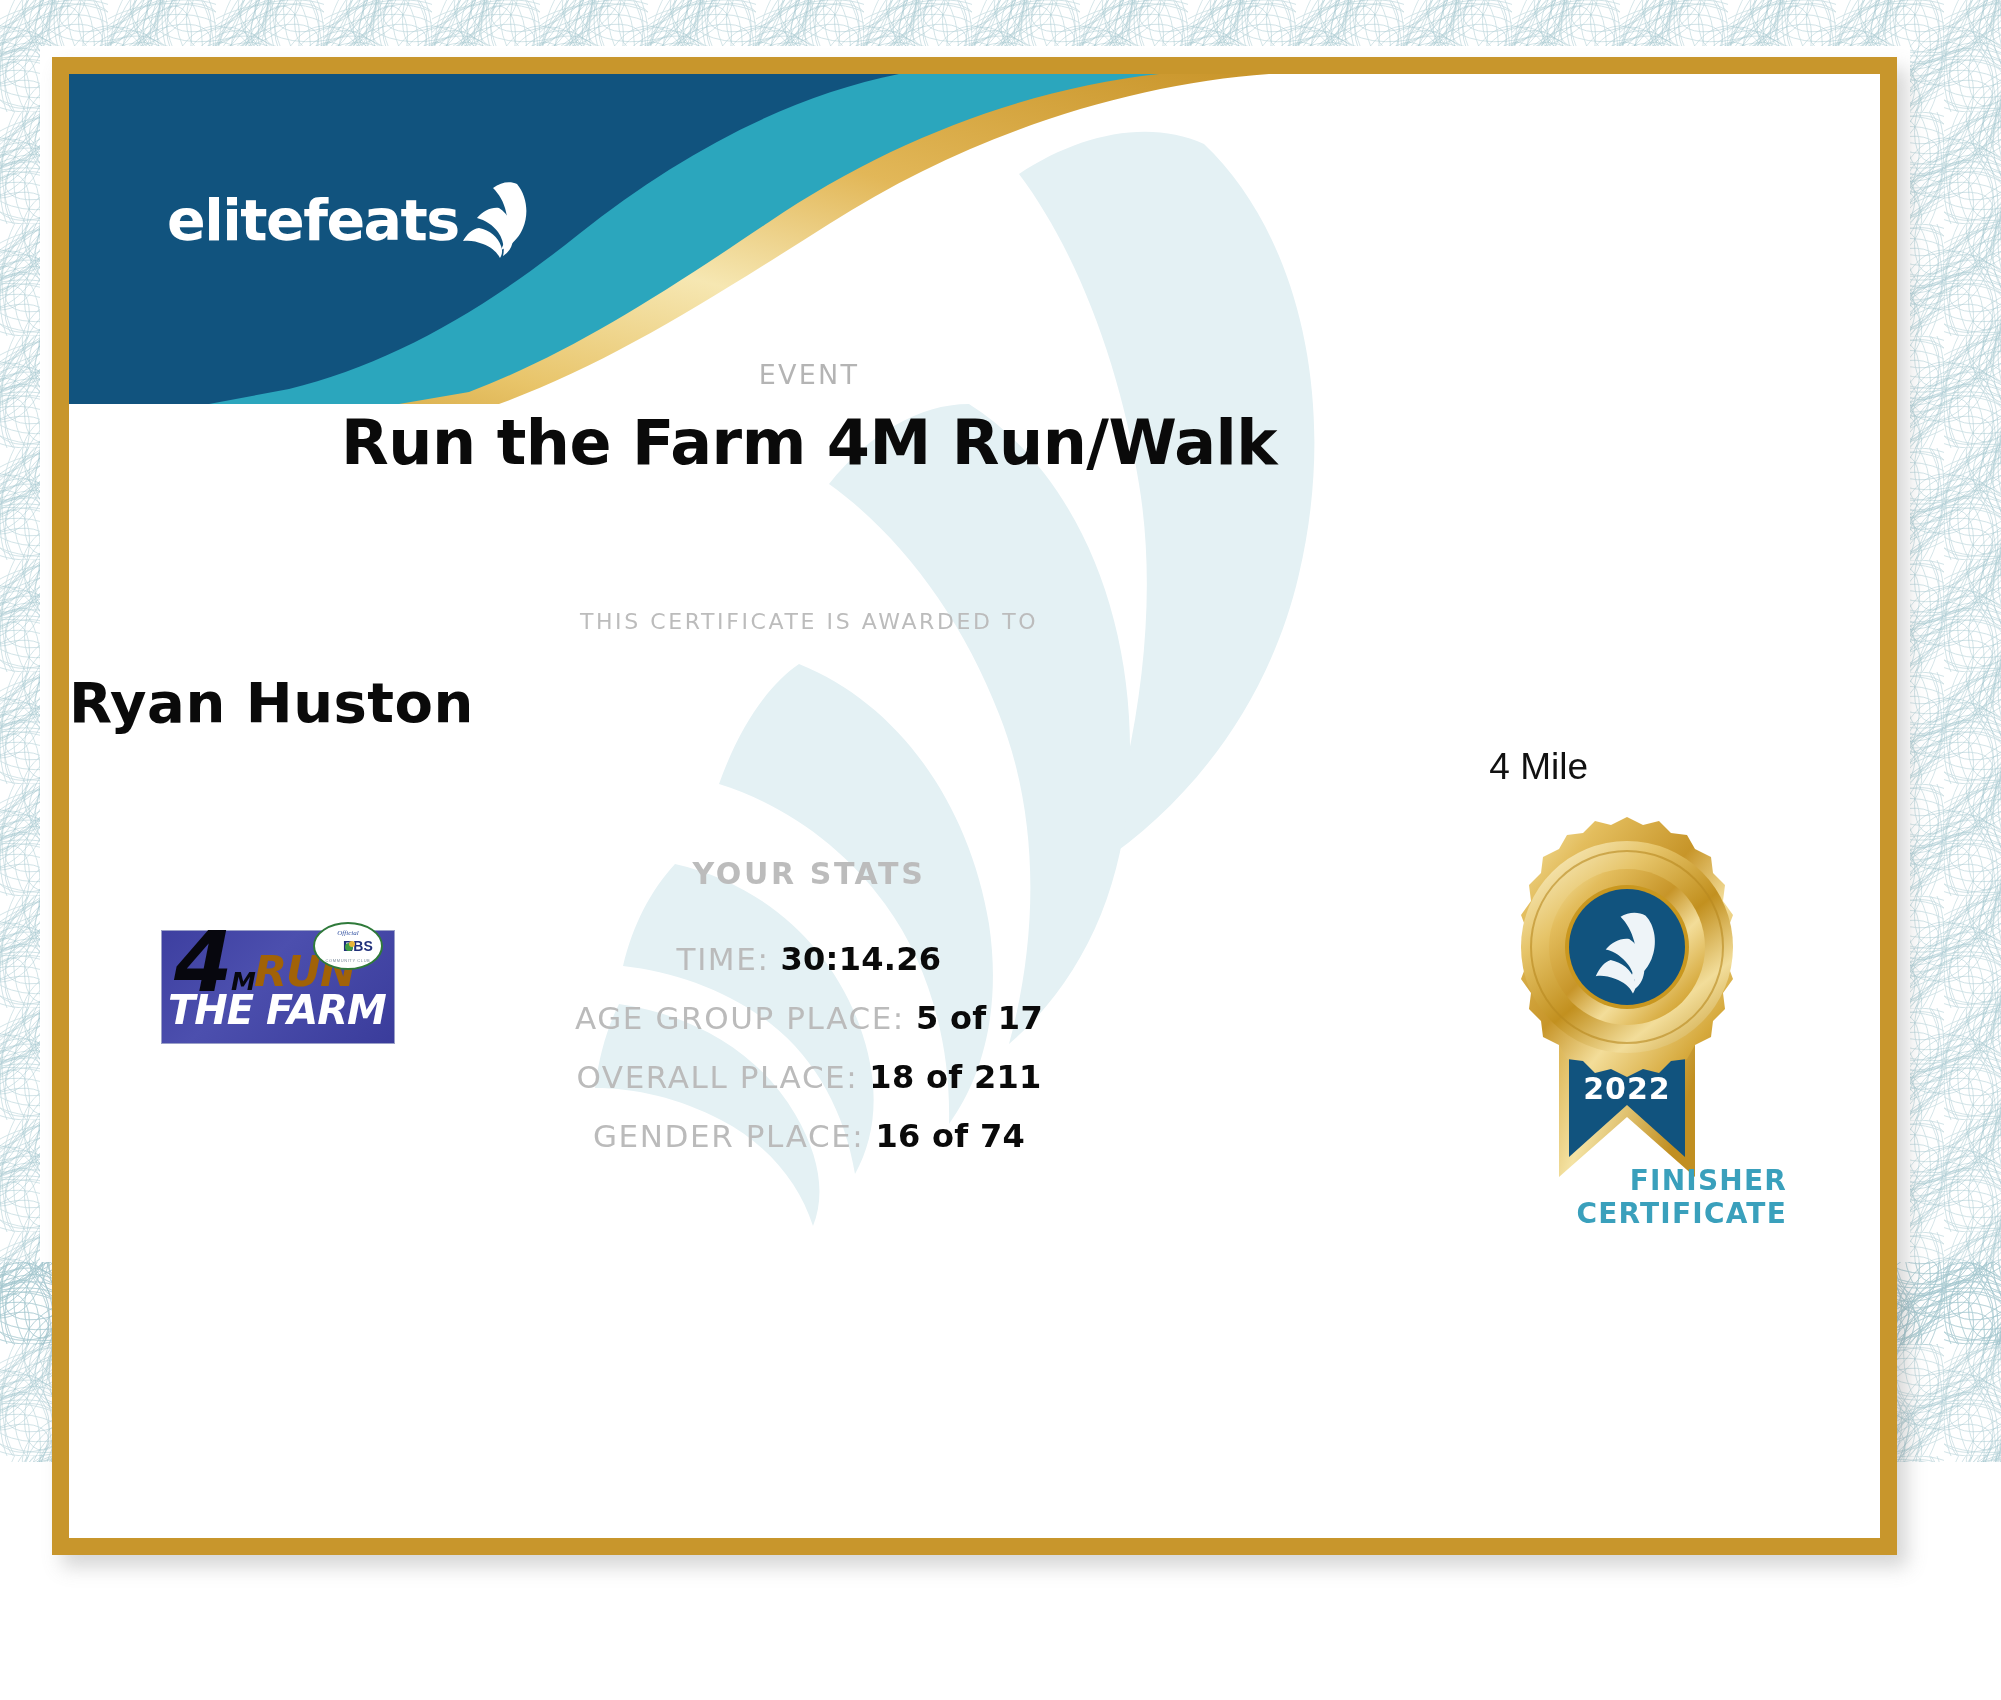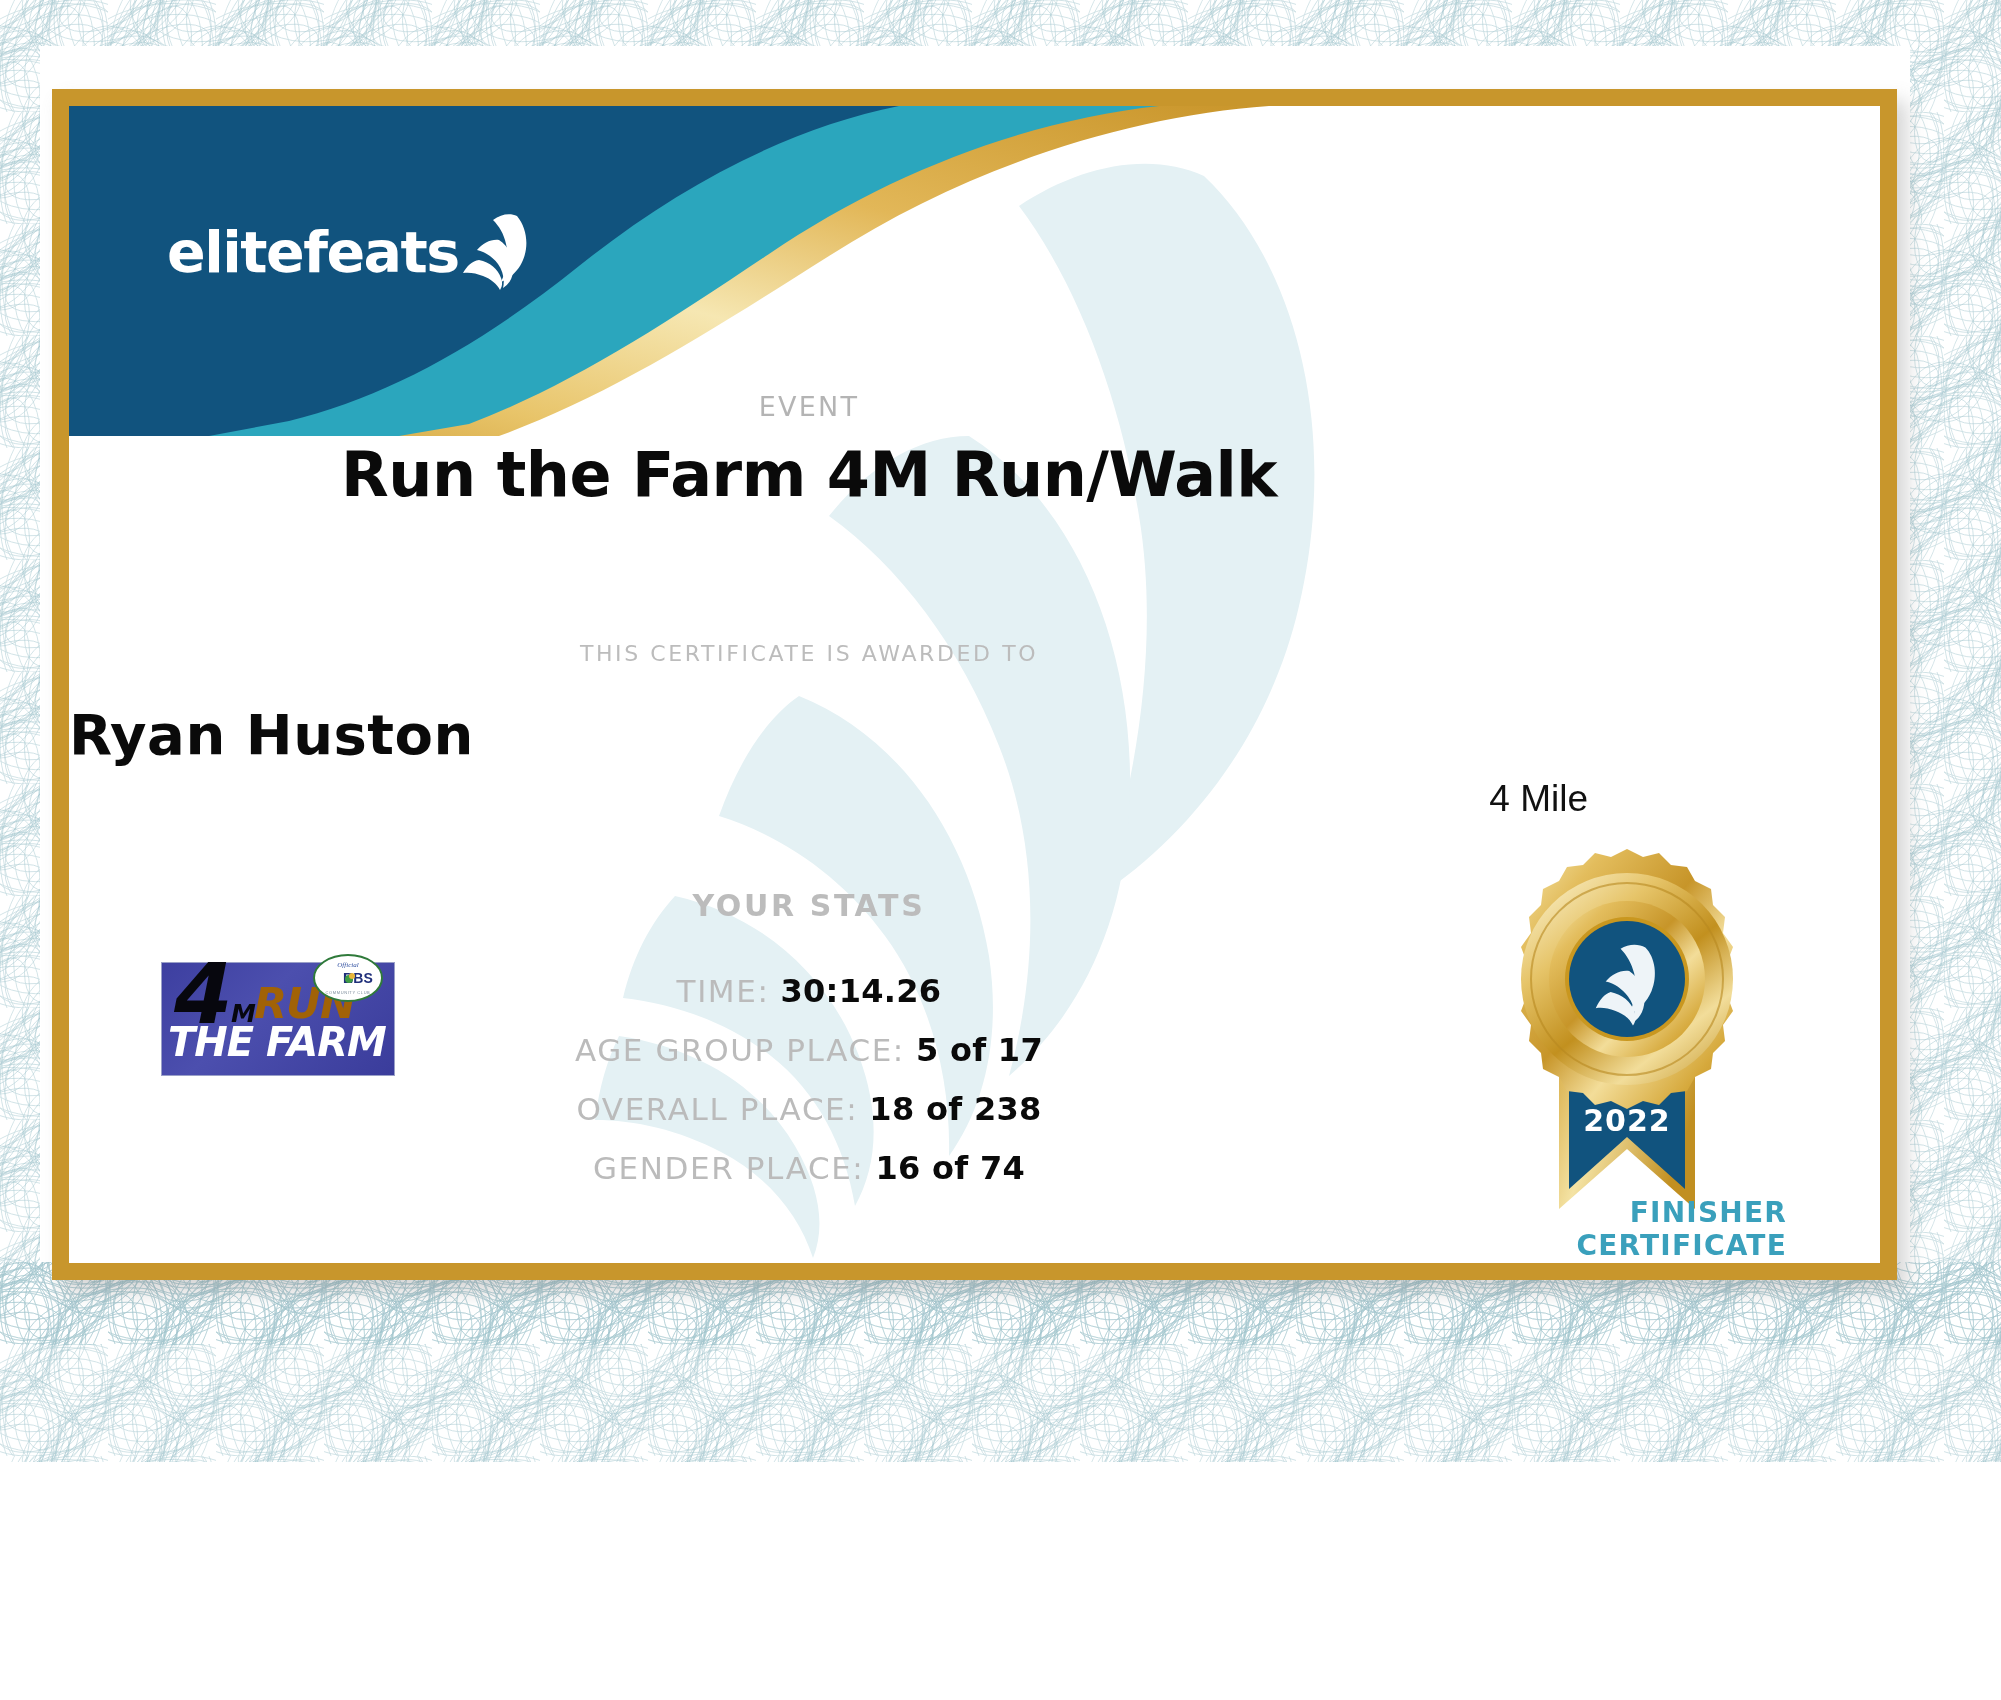--- a/index.html
+++ b/index.html
@@ -26,27 +26,26 @@
     inset: 0;
     pointer-events: none;
   }
 
   
   #certificate {
     position: absolute;
     left: 52px;
     top: 57px;
     width: 1845px;
-    height: 1191px;
+    height: 1498px;
     background: #ffffff;
     border: 17px solid #c8962c;
     box-sizing: border-box;
     box-shadow: 10px 12px 18px rgba(120,120,120,0.30);
     overflow: hidden;
-    margin-top: 32px;
   }
   #card-inner {
     position: absolute;
     inset: 0;
     background: #ffffff;
     overflow: hidden;
   }
 
   
   #watermark {
@@ -420,21 +419,21 @@
           <div class="stat-row">
             <span class="stat-label">TIME:</span>
             <span class="stat-value">30:14.26</span>
           </div>
           <div class="stat-row">
             <span class="stat-label">AGE GROUP PLACE:</span>
             <span class="stat-value">5 of 17</span>
           </div>
           <div class="stat-row">
             <span class="stat-label">OVERALL PLACE:</span>
-            <span class="stat-value">18 of 238</span>
+            <span class="stat-value">18 of 211</span>
           </div>
           <div class="stat-row">
             <span class="stat-label">GENDER PLACE:</span>
             <span class="stat-value">16 of 74</span>
           </div>
         </div>
 
         <div id="event-logo">
           <div id="event-logo-box"></div>
           <span id="logo-4">4</span>

